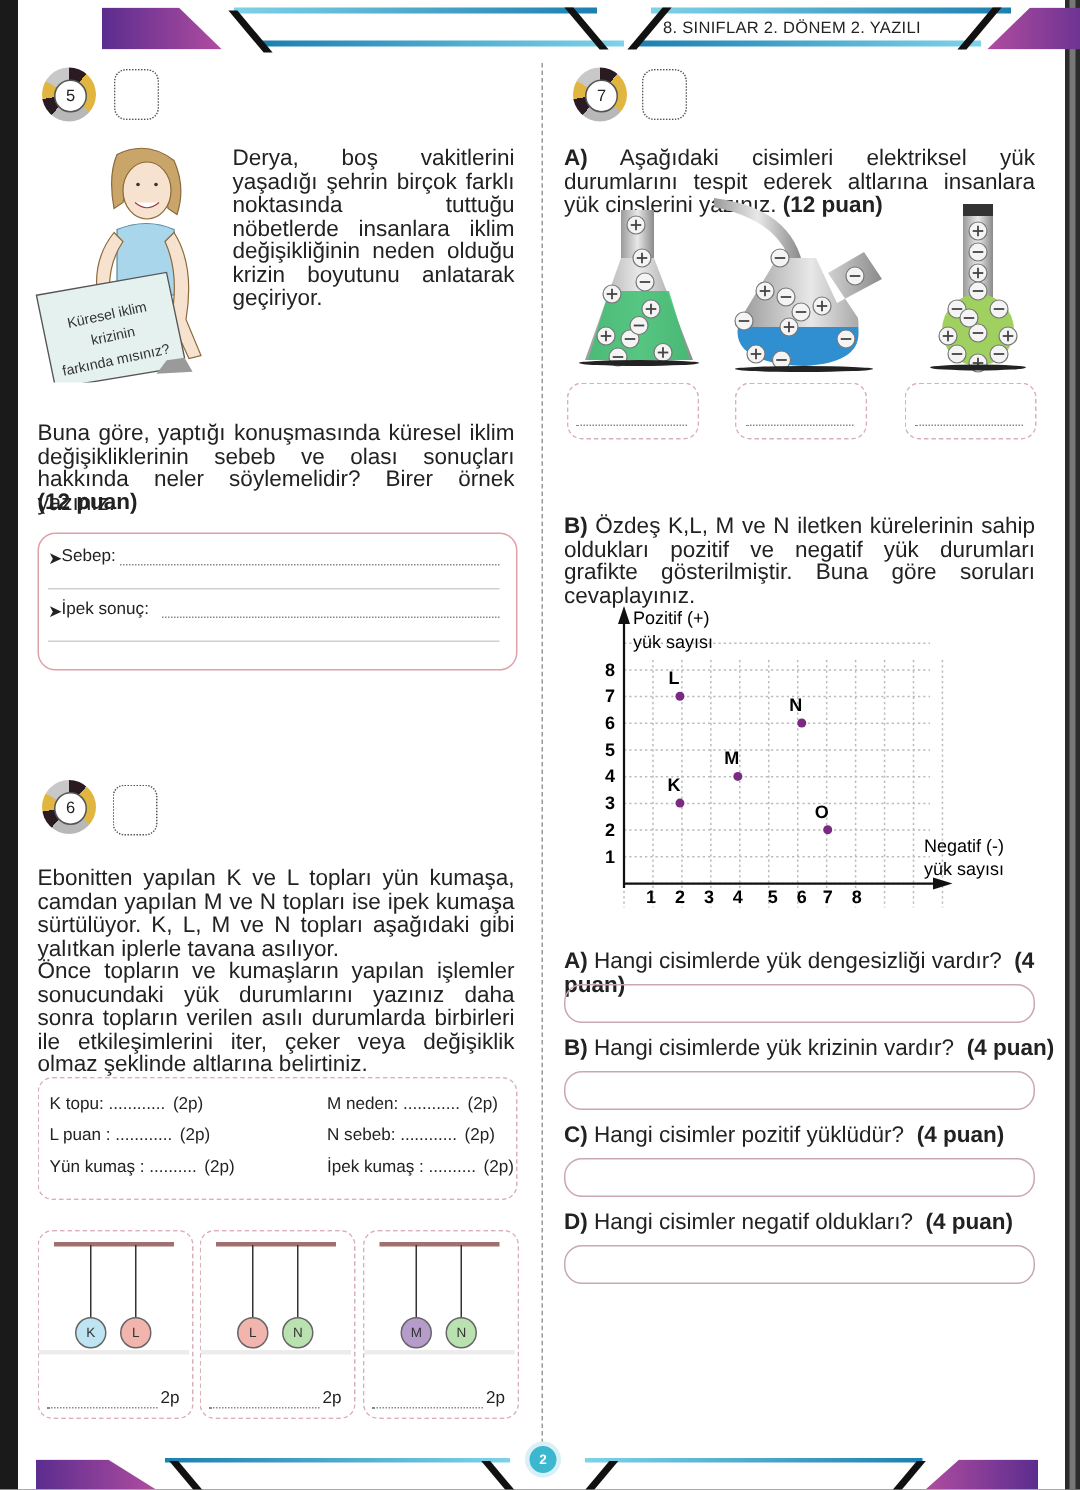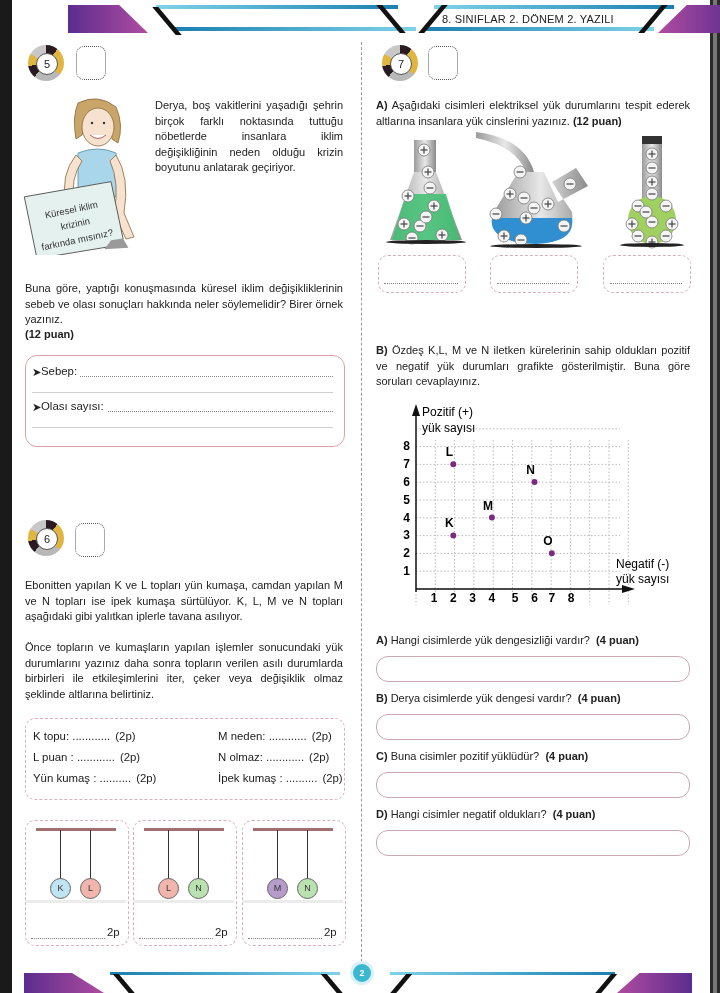--- a/index.html
+++ b/index.html
@@ -37,21 +37,21 @@
   .pagenum{position:absolute;left:350px;top:961px;width:18px;height:18px;border-radius:50%;background:#3bb7cf;border:3px solid #d8f0f6;color:#fff;font-size:9px;font-weight:bold;text-align:center;line-height:18px;}
 
   .divider{position:absolute;left:361px;top:42px;width:0;height:925px;border-left:1px dashed #9a9a9a;}
 
   
   .qnum{position:absolute;width:36px;height:36px;}
   .qnum .ring{position:absolute;left:0;top:0;width:36px;height:36px;border-radius:50%;background:conic-gradient(#2a1a22 0 40deg,#e0b640 40deg 130deg,#b8b8b8 130deg 220deg,#2a1a22 220deg 260deg,#e0b640 260deg 300deg,#c8c8c8 300deg 360deg);}
   .qnum .inner{position:absolute;left:8px;top:8px;width:20px;height:20px;border-radius:50%;background:#fff;border:1px solid #555;font-size:11px;text-align:center;line-height:20px;color:#222;}
   .scorebox{position:absolute;width:28px;height:32px;border:1.5px dotted #555;border-radius:8px;}
 
-  .txt{position:absolute;font-size:11px;line-height:15.5px;color:#222;}
+  .txt{position:absolute;font-size:15px;line-height:15.5px;color:#222;}
   .justify{text-align:justify;}
   b{font-weight:bold;}
 
   .pinkbox{position:absolute;border:1px solid #e0a0a8;border-radius:12px;}
   .pinkdot{position:absolute;border:1px dashed #d9b0b8;border-radius:10px;}
   .lbl{position:absolute;font-size:11.4px;color:#222;}
   .dotline{position:absolute;border-bottom:1px dotted #888;height:0;}
   .solidline{position:absolute;border-bottom:1px solid #cfcfcf;height:0;}
 
   
@@ -132,39 +132,39 @@
 
 <div class="txt justify" style="left:25px;top:281px;width:318px;">Buna göre, yaptığı konuşmasında küresel iklim değişikliklerinin sebeb ve olası sonuçları hakkında neler söylemelidir? Birer örnek yazınız.</div>
 <div class="txt" style="left:25px;top:327px;font-weight:bold;">(12 puan)</div>
 
 <div class="pinkbox" style="left:25px;top:355px;width:318px;height:90px;"></div>
 <span class="lbl" style="left:32px;top:365px;">➤</span>
 <span class="lbl" style="left:41px;top:365px;">Sebep:</span>
 <div class="dotline" style="left:80px;top:376px;width:253px;"></div>
 <div class="solidline" style="left:32px;top:392px;width:301px;"></div>
 <span class="lbl" style="left:32px;top:400px;">➤</span>
-<span class="lbl" style="left:41px;top:400px;">Olası sayısı:</span>
+<span class="lbl" style="left:41px;top:400px;">İpek sonuç:</span>
 <div class="dotline" style="left:108px;top:411px;width:225px;"></div>
 <div class="solidline" style="left:32px;top:427px;width:301px;"></div>
 
 <div class="qnum" style="left:28px;top:520px;">
   <div class="ring"></div>
     <div class="inner">6</div>
 </div>
 <div class="scorebox" style="left:75px;top:523px;"></div>
 
 <div class="txt justify" style="left:25px;top:578px;width:318px;">Ebonitten yapılan K ve L topları yün kumaşa, camdan yapılan M ve N topları ise ipek kumaşa sürtülüyor. K, L, M ve N topları aşağıdaki gibi yalıtkan iplerle tavana asılıyor.</div>
 <div class="txt justify" style="left:25px;top:640px;width:318px;">Önce topların ve kumaşların yapılan işlemler sonucundaki yük durumlarını yazınız daha sonra topların verilen asılı durumlarda birbirleri ile etkileşimlerini iter, çeker veya değişiklik olmaz şeklinde altlarına belirtiniz.</div>
 
 <div class="pinkdot" style="left:25px;top:718px;width:318px;height:80px;"></div>
 <div id="q6fields">
     <span class="lbl" style="left: 33px; top: 730px;"><span>K topu: ............</span><span style="margin-left: 5px;">(2p)</span></span>
     <span class="lbl" style="left: 218px; top: 730px;"><span>M neden: ............</span><span style="margin-left: 5px;">(2p)</span></span>
     <span class="lbl" style="left: 33px; top: 751px;"><span>L puan : ............</span><span style="margin-left: 5px;">(2p)</span></span>
-    <span class="lbl" style="left: 218px; top: 751px;"><span>N olmaz: ............</span><span style="margin-left: 5px;">(2p)</span></span>
+    <span class="lbl" style="left: 218px; top: 751px;"><span>N sebeb: ............</span><span style="margin-left: 5px;">(2p)</span></span>
     <span class="lbl" style="left: 33px; top: 772px;"><span>Yün kumaş : ..........</span><span style="margin-left: 5px;">(2p)</span></span>
     <span class="lbl" style="left: 218px; top: 772px;"><span>İpek kumaş : ..........</span><span style="margin-left: 5px;">(2p)</span></span>
   </div>
 
 <div id="pendulums">
     <div class="pinkdot" style="left: 25px; top: 820px; width: 102px; height: 124px;"></div>
     <div class="pend" style="left: 26px; top: 820px;">
       <div class="rod"></div>
       <div class="ground"></div>
       <div class="str" style="left: 34px;"></div>
@@ -396,23 +396,23 @@
       <circle cx="83.3" cy="135.4" r="3" fill="#7a2a80"></circle>
       <text x="79.3" y="127.4" text-anchor="middle" font-size="12" font-weight="bold">K</text>
       <circle cx="181.8" cy="153.2" r="3" fill="#7a2a80"></circle>
       <text x="177.8" y="145.2" text-anchor="middle" font-size="12" font-weight="bold">O</text>
     </g>
 </svg>
 
 <div id="subqs">
     <div class="txt" style="left: 376px; top: 633px;"><b>A)</b> <span>Hangi cisimlerde yük dengesizliği vardır?</span>&nbsp; <b>(4 puan)</b></div>
     <div class="ansbox" style="top: 656px;"></div>
-    <div class="txt" style="left: 376px; top: 691px;"><b>B)</b> <span>Derya cisimlerde yük dengesi vardır?</span>&nbsp; <b>(4 puan)</b></div>
+    <div class="txt" style="left: 376px; top: 691px;"><b>B)</b> <span>Hangi cisimlerde yük krizinin vardır?</span>&nbsp; <b>(4 puan)</b></div>
     <div class="ansbox" style="top: 714px;"></div>
-    <div class="txt" style="left: 376px; top: 749px;"><b>C)</b> <span>Buna cisimler pozitif yüklüdür?</span>&nbsp; <b>(4 puan)</b></div>
+    <div class="txt" style="left: 376px; top: 749px;"><b>C)</b> <span>Hangi cisimler pozitif yüklüdür?</span>&nbsp; <b>(4 puan)</b></div>
     <div class="ansbox" style="top: 772px;"></div>
     <div class="txt" style="left: 376px; top: 807px;"><b>D)</b> <span>Hangi cisimler negatif oldukları?</span>&nbsp; <b>(4 puan)</b></div>
     <div class="ansbox" style="top: 830px;"></div>
   </div>
 
 <div class="footer">
   <div class="pbl"></div>
     <div class="lb"></div>
     <div class="s1"></div>
     <div class="s2"></div>

